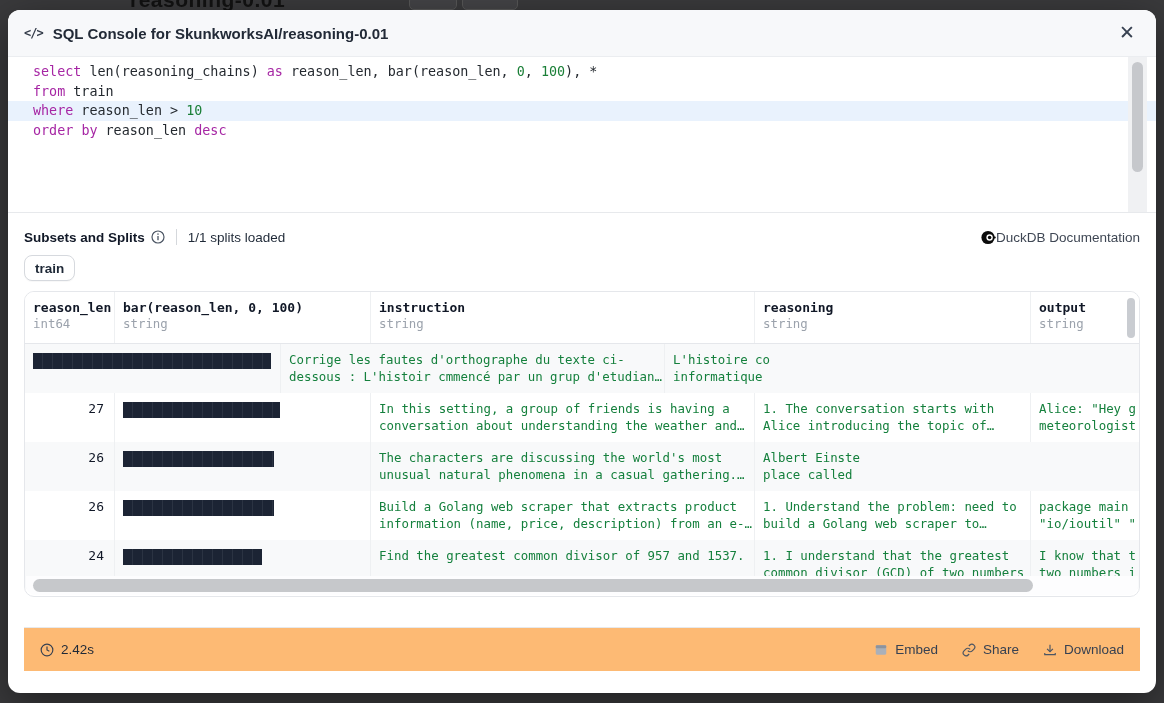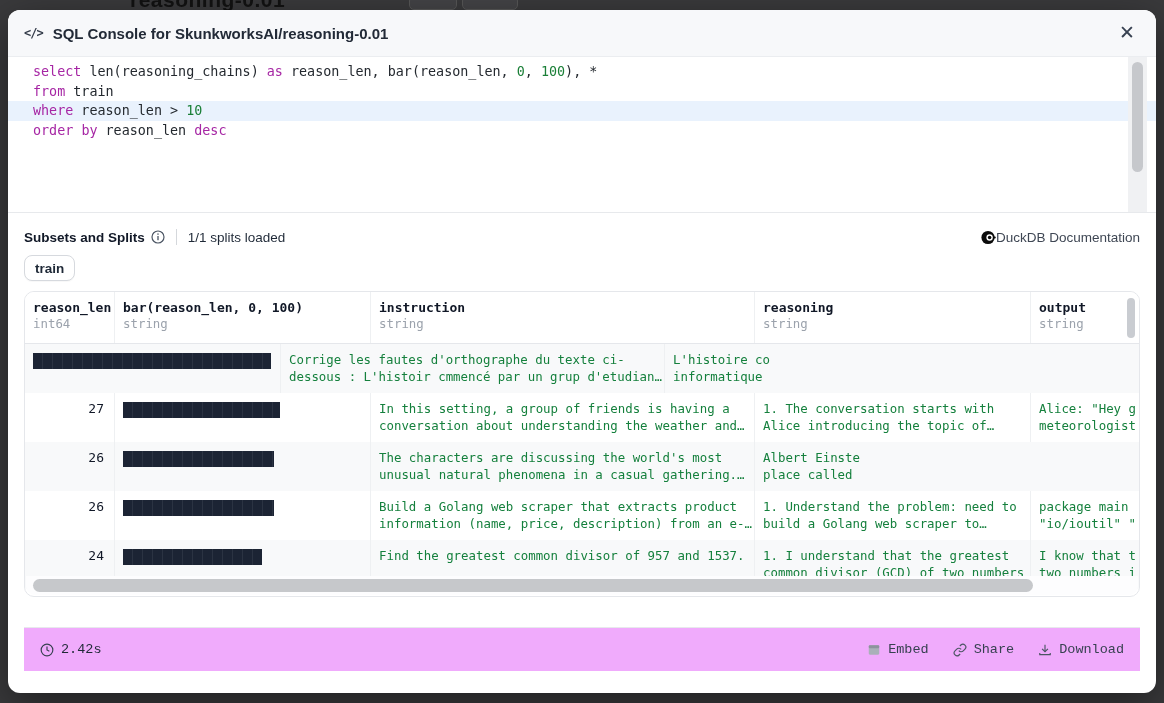--- a/index.html
+++ b/index.html
@@ -119,21 +119,21 @@
     position:absolute; left:1px; right:1px; bottom:1px; height:19px; background:#fdfdfe;
     border-radius:0 0 9px 9px;
   }
   .tbl-hscroll {
     position:absolute; left:7px; bottom:3px; width:1000px; height:13px;
     background:#c6c8cb; border-radius:7px;
   }
   
   .modal-footer {
     margin-top:auto; border-top:1px solid #e7e9ec; height:44px; flex:0 0 44px;
-    display:flex; align-items:center; padding:9px 16px; background:#f0abfc;font-family:Liberation Mono, monospace;
+    display:flex; align-items:center; padding:9px 16px; background:#fdba74;
   }
   .duration { display:flex; align-items:center; gap:7px; font-size:13.5px; color:#1f2937; }
   .footer-actions { margin-left:auto; display:flex; align-items:center; gap:24px; }
   .footer-btn {
     display:flex; align-items:center; gap:7px; background:none; border:none;
     font-size:13.5px; color:#374151; cursor:pointer; font-family:inherit;
   }
   .icon { display:inline-flex; }
   .modal-bottom-pad { height:22px; flex:0 0 22px; background:#fff; }
 </style>

